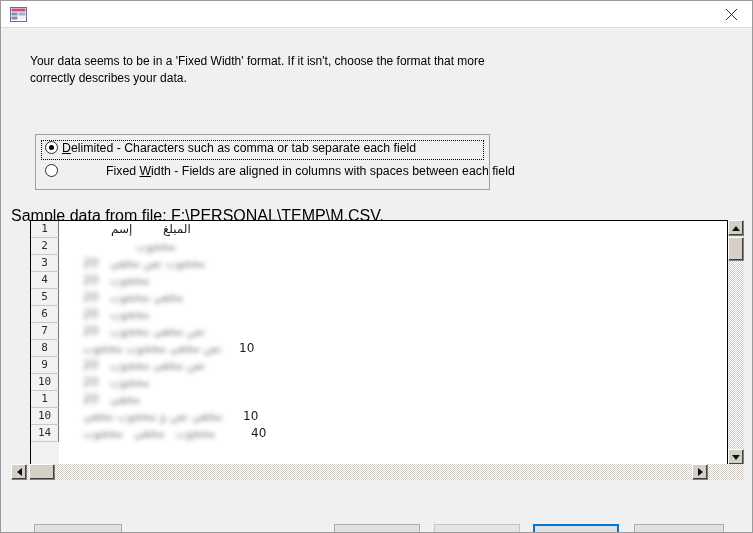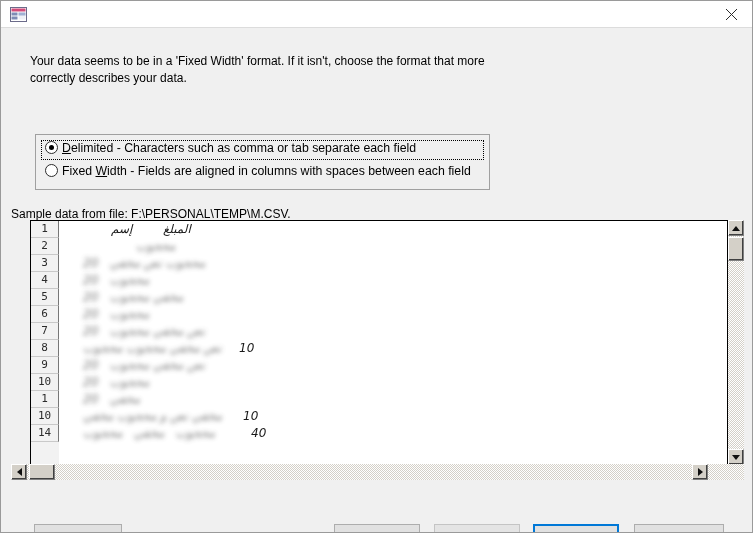--- a/index.html
+++ b/index.html
@@ -94,20 +94,21 @@
   .radio-row.first {
     top: 5px;
     width: 443px;
     border: 1px dotted #000000;
     padding-left: 3px;
   }
   .radio-row.second {
     top: 29px;
     width: 443px;
     padding-left: 4px;
+    gap: 44px;
   }
   .radio-mark {
     width: 13px; height: 13px;
     border-radius: 50%;
     border: 1px solid #2b2b2b;
     background: #ffffff;
     box-sizing: border-box;
     flex: 0 0 auto;
     position: relative;
     margin-right: 4px;
@@ -125,21 +126,21 @@
     color: #000000;
     white-space: nowrap;
     line-height: 15px;
   }
   .radio-label u { text-decoration: underline; }
 
   
   .sample-label {
     position: absolute;
     left: 10px; top: 179px;
-    font-size: 12px;
+    font-size: 16px;
     color: #000000;
     white-space: nowrap;
   }
 
   
   .preview-wrap {
     position: absolute;
     left: 10px; top: 192px;
     width: 733px;
     height: 260px;
@@ -183,21 +184,20 @@
   }
   .rowtext {
     position: absolute;
     left: 30px; top: 0;
     height: 17px;
     line-height: 16px;
     font-size: 12px;
     color: #1a1a1a;
     white-space: pre;
     font-family: "DejaVu Sans", sans-serif;
-    font-style: italic;
   }
   .rowtext.blurred {
     filter: blur(2.4px);
     opacity: 0.75;
     color: #454545;
   }
 
   
   .sb-track {
     background-color: #ffffff;

